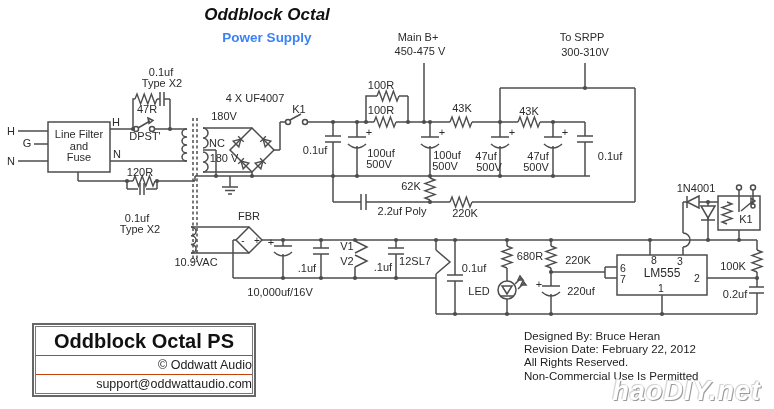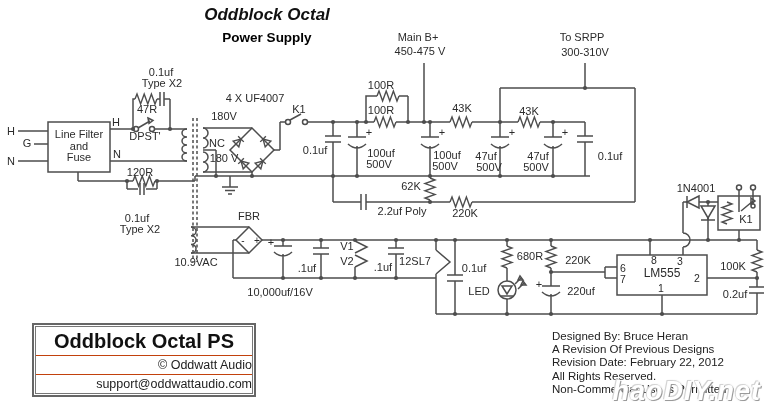--- a/index.html
+++ b/index.html
@@ -13,28 +13,28 @@
   .dots circle{fill:#4d4d4d;stroke:none;}
   .ah{fill:#4d4d4d;stroke:none;}
   svg text{font:11px "Liberation Sans",sans-serif;fill:#2b2b2b;text-anchor:middle;}
   svg text.fs10{font-size:10px;}
   svg text.fs12{font-size:12px;}
   svg text.pin{font-size:10.5px;}
   
   .title{position:absolute;left:182px;top:5px;width:170px;text-align:center;
          font-size:17px;font-weight:bold;font-style:italic;color:#111;}
   .subtitle{position:absolute;left:182px;top:30px;width:170px;text-align:center;
-         font-size:13.5px;font-weight:bold;color:#000000;}
+         font-size:13.5px;font-weight:bold;color:#3b82f6;}
   
   .infobox{position:absolute;left:32px;top:323px;width:220px;border:2px solid #666;background:#fff;}
   .infobox-inner{border:1px solid #777;margin:1px;}
   .ib-title{font-size:20px;font-weight:bold;text-align:center;padding:3px 0 2px;color:#111;}
   .ib-row{border-top:1px solid #c2410c;font-size:12.5px;text-align:right;padding:2px 0;color:#222;}
   
-  .credits{position:absolute;left:552px;top:330px;font-size:11.5px;line-height:13.2px;color:#222;}
+  .credits{position:absolute;left:524px;top:330px;font-size:11.5px;line-height:13.2px;color:#222;}
   
   .watermark{position:absolute;right:3px;bottom:2px;font-size:27px;font-weight:bold;
          font-style:italic;letter-spacing:1px;color:#ffffff;
          text-shadow:1px 1px 0 #9a9a9a,-1px -1px 0 #d4d4d4,0 0 2px #b5b5b5;margin-top:12px;}
 </style>
 </head>
 <body>
 
 <div id="stage">
 
@@ -318,21 +318,20 @@
   <div class="infobox">
     <div class="infobox-inner">
       <div class="ib-title">Oddblock Octal PS</div>
       <div class="ib-row">© Oddwatt Audio</div>
       <div class="ib-row">support@oddwattaudio.com</div>
     </div>
   </div>
 
   <div class="credits">
     <div>Designed By: Bruce Heran</div>
-    <div>A Revision Of Previous Designs</div>
     <div>Revision Date:  February 22, 2012</div>
     <div>All Rights Reserved.</div>
     <div>Non-Commercial Use Is Permitted</div>
   </div>
 
   <div class="watermark">haoDIY.net</div>
 
 </div>
 
 </body></html>

